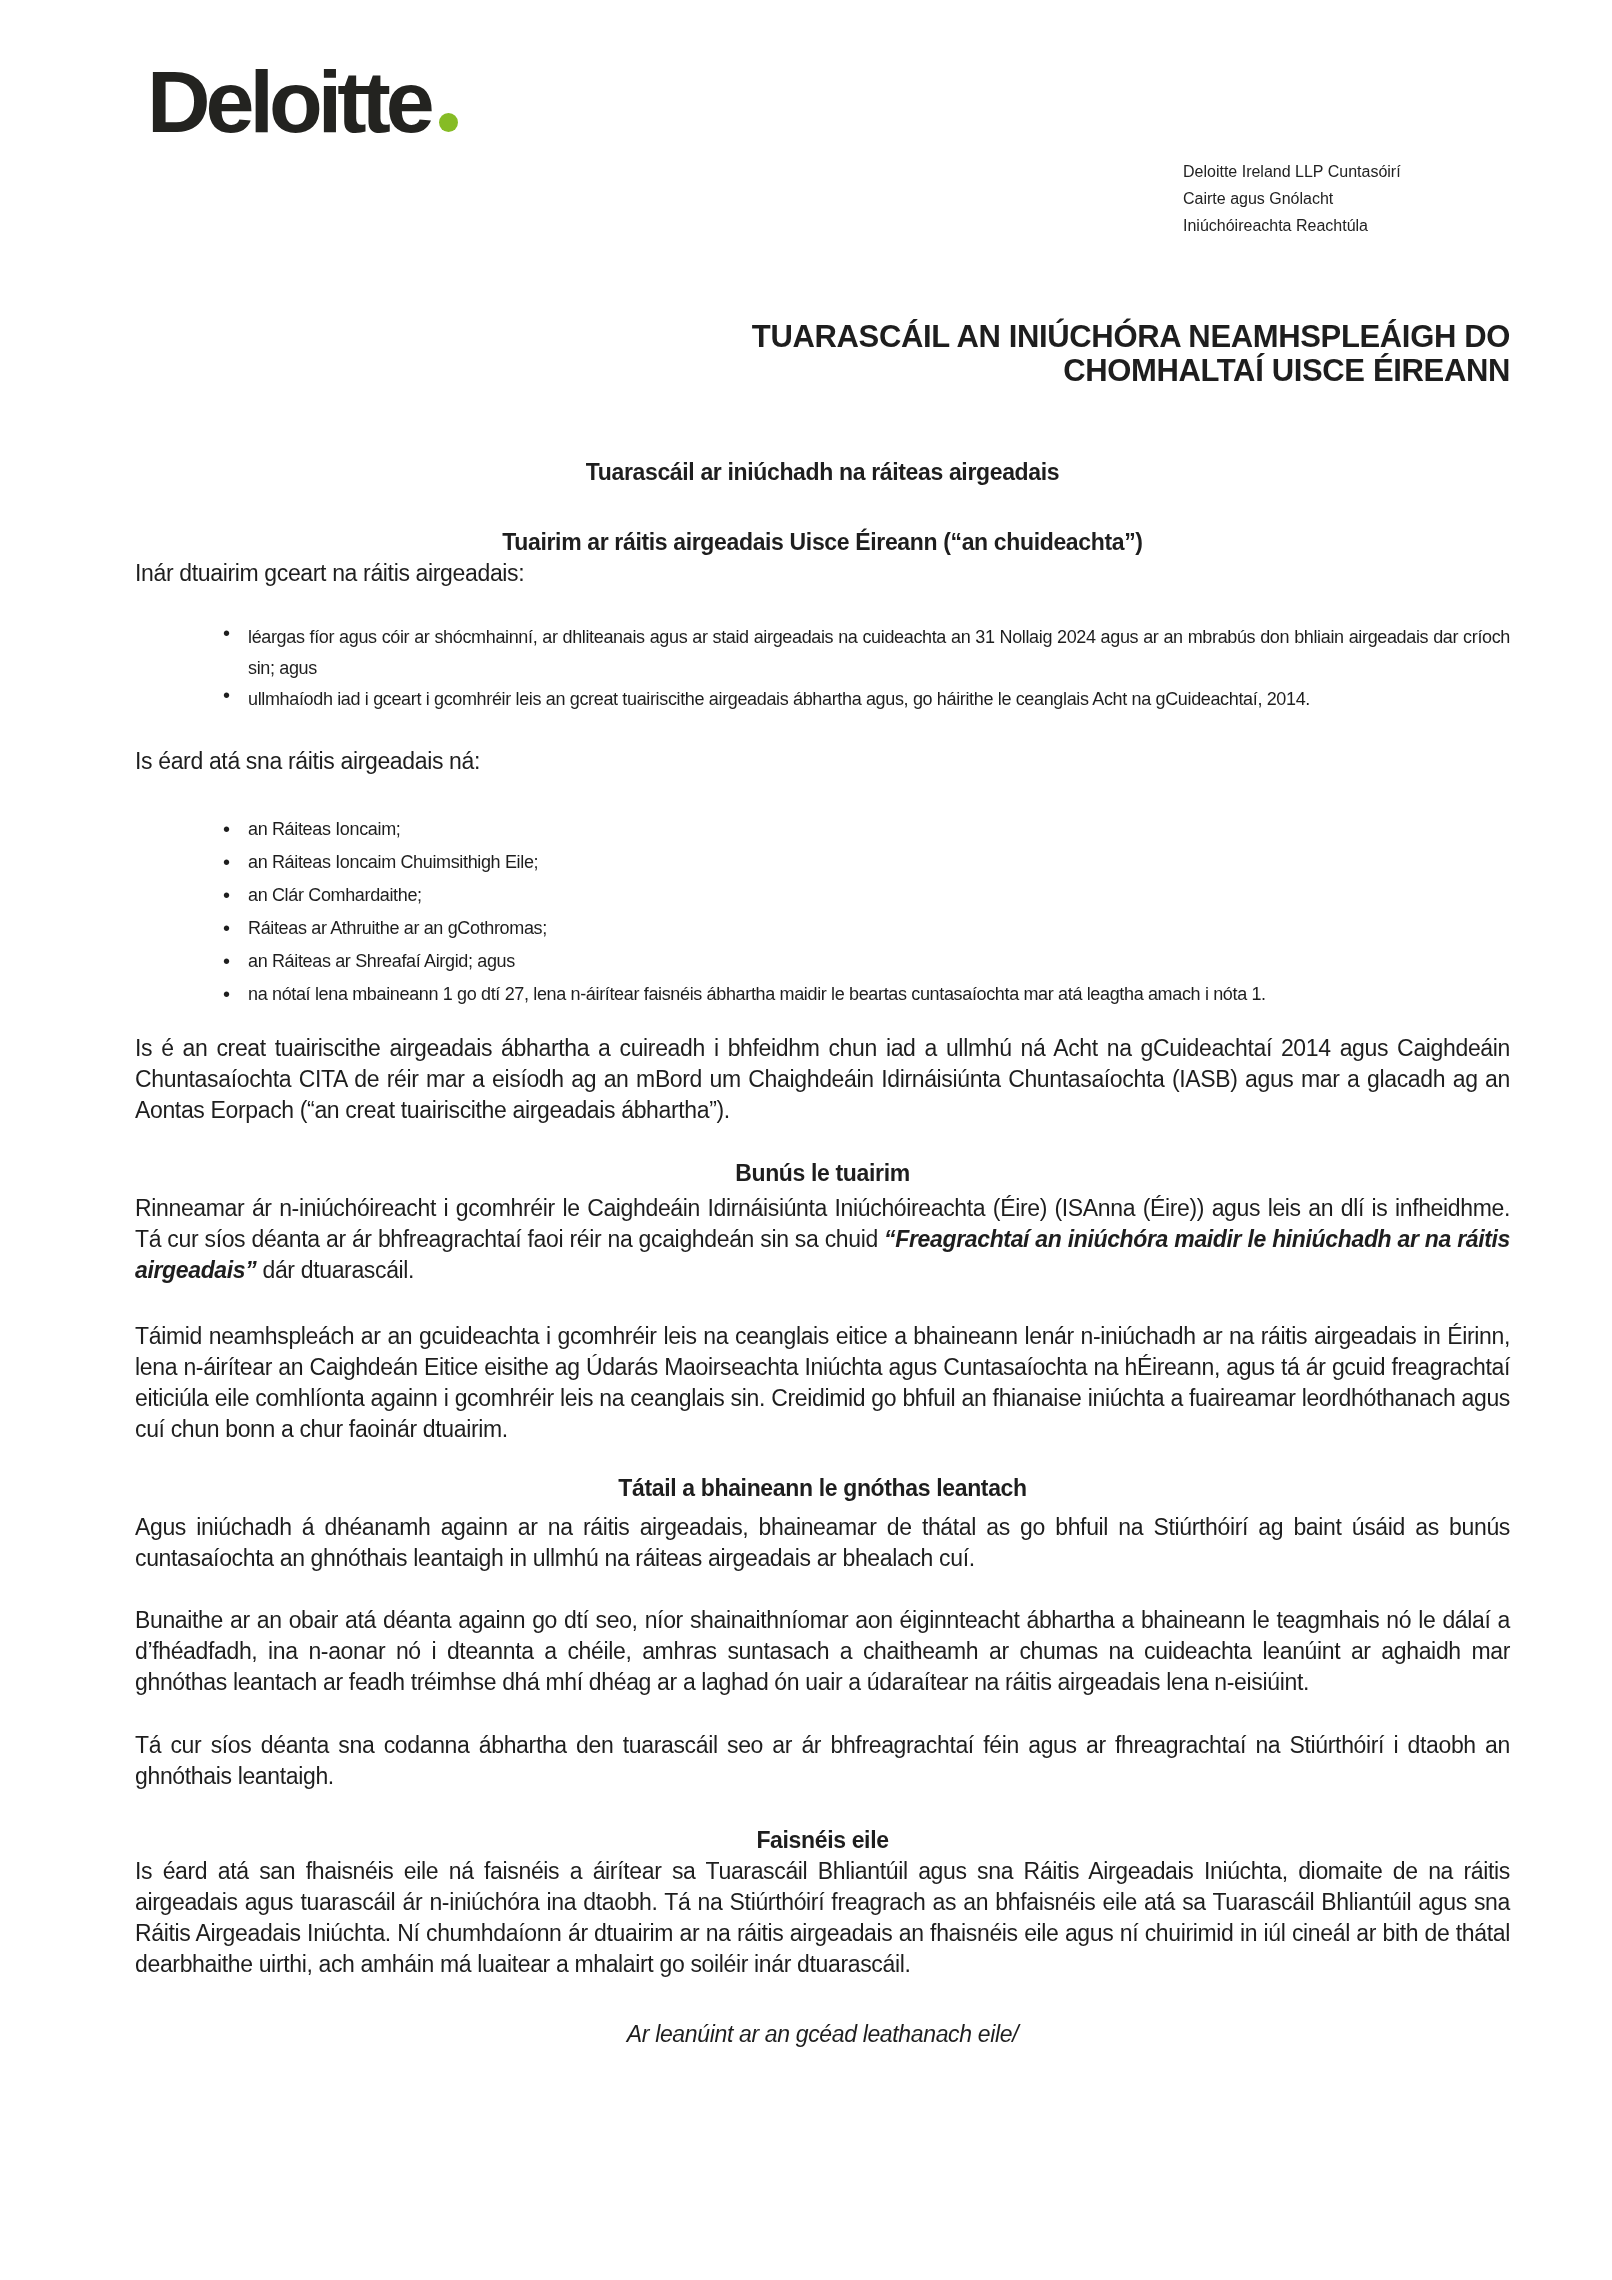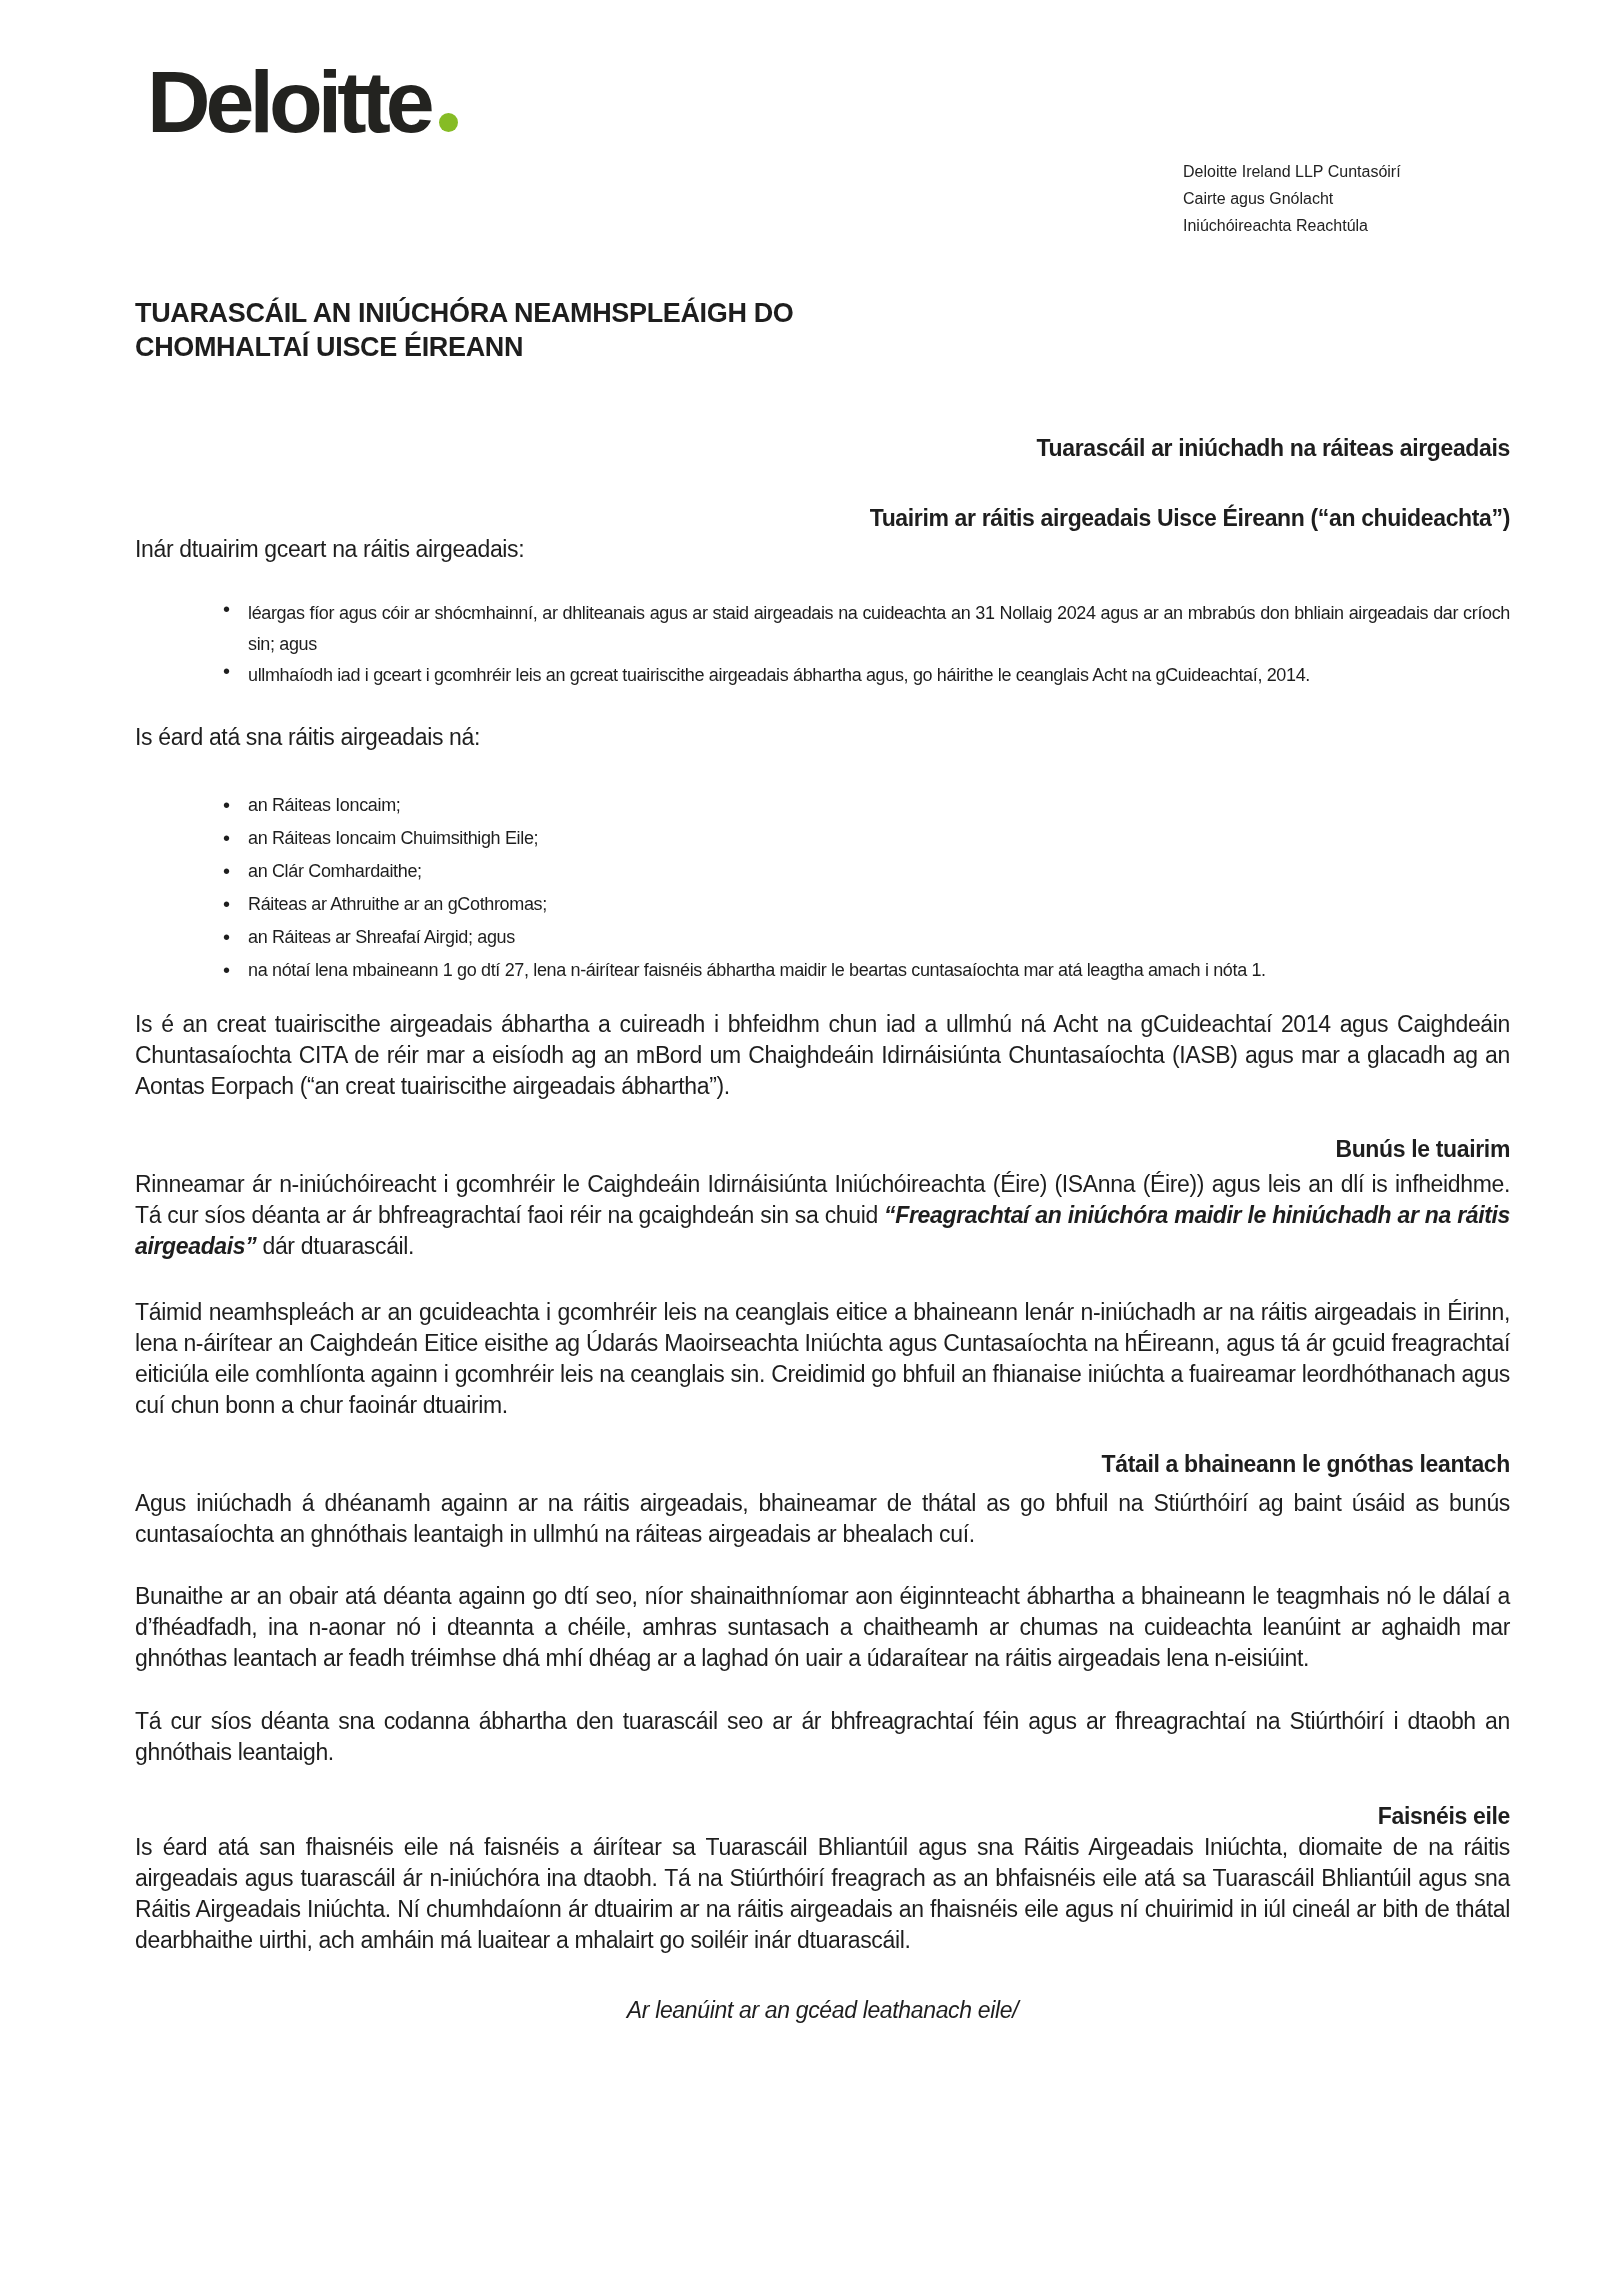--- a/index.html
+++ b/index.html
@@ -26,22 +26,22 @@
   
   .letterhead {
     position:absolute; top:158px; left:1183px;
     font-size:16px; line-height:27px; color:#222;
   }
   
   .main {
     position:absolute; top:296px; left:135px; width:1375px;
     letter-spacing:-0.35px;
   }
-  .title { text-align:left; font-size:27px; line-height:34px; font-weight:bold; }
-  .h { font-size:23px; line-height:31px; font-weight:bold; text-align:right; }
+  .title { text-align:right; font-size:31px; line-height:34px; font-weight:bold;margin-top:24px; }
+  .h { font-size:23px; line-height:31px; font-weight:bold; text-align:center; }
   .p { font-size:23px; line-height:31px; text-align:justify; }
   .bi { font-weight:bold; font-style:italic; }
   .list .li { display:flex; padding-left:88px; }
   .list .li .b { flex:0 0 25px; font-size:20px; }
   .list .li .t { flex:1; font-size:18px; line-height:31px; text-align:justify; }
   .list2 .li .t { line-height:33px; }
   .list2 .li .b { line-height:33px; }
   .footer {
     font-size:23px; line-height:31px; font-style:italic;
     text-align:center;

